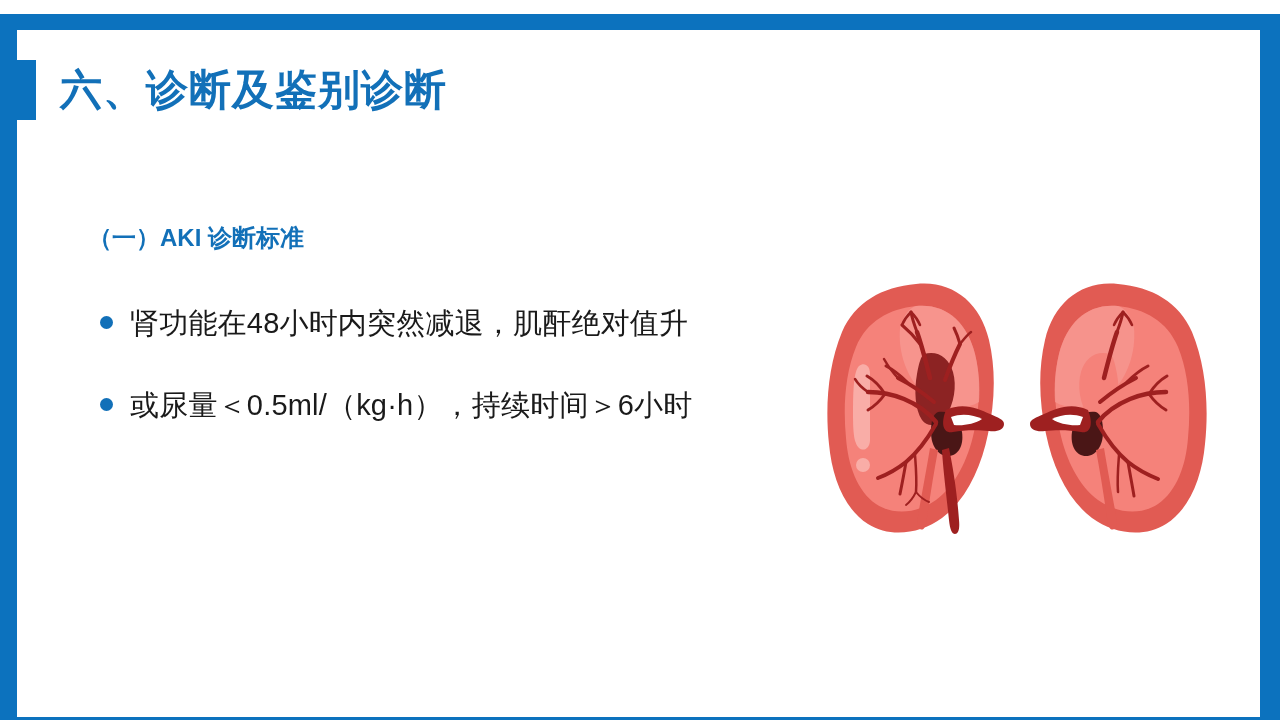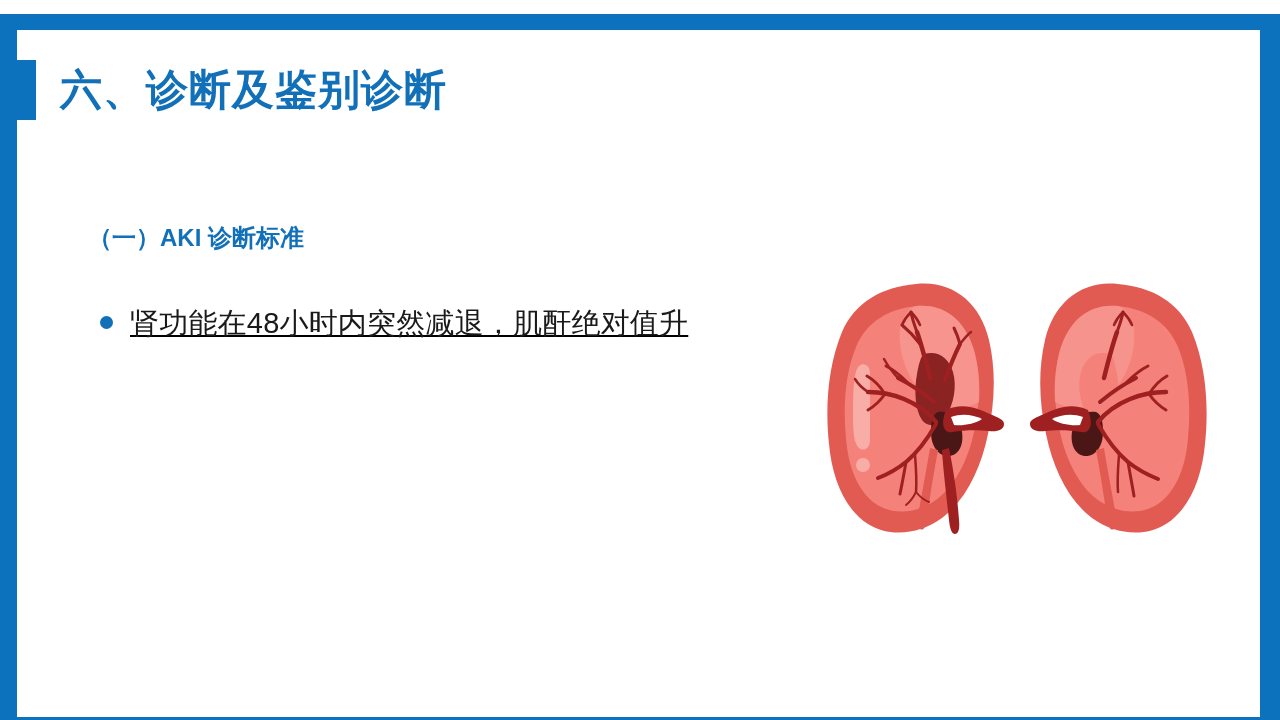--- a/index.html
+++ b/index.html
@@ -93,21 +93,20 @@
     width: 700px;
   }
   .bullet-item {
     position: relative;
     margin-bottom: 6px;
   }
   .bullet-line {
     display: flex;
     align-items: flex-start;
     height: 76px;
-    text-decoration: underline;
   }
   .bullet-dot {
     flex: 0 0 auto;
     width: 13px;
     height: 13px;
     border-radius: 50%;
     background: #1270B8;
     margin-top: 14px;
     margin-right: 17px;
   }
@@ -154,20 +153,26 @@
   <div class="bullet-list">
 
     <div class="bullet-item">
       <div class="bullet-line">
         <span class="bullet-dot"></span>
         <span class="bullet-text">肾功能在48小时内突然减退，肌酐绝对值升</span>
       </div>
     </div>
 
 
+    <div class="bullet-item">
+      <div class="bullet-line">
+        <span class="bullet-dot"></span>
+        <span class="bullet-text">或尿量＜0.5ml/（kg·h），持续时间＞6小时</span>
+      </div>
+    </div>
 
   </div>
 
   <div class="kidney-figure">
     <svg viewBox="0 0 410 300" xmlns="http://www.w3.org/2000/svg">
 
       <g>
 
         <path d="M104 22 C140 18 168 40 177 78 C184 108 183 140 176 172
                  C169 206 154 238 130 256 C108 272 78 276 56 262

